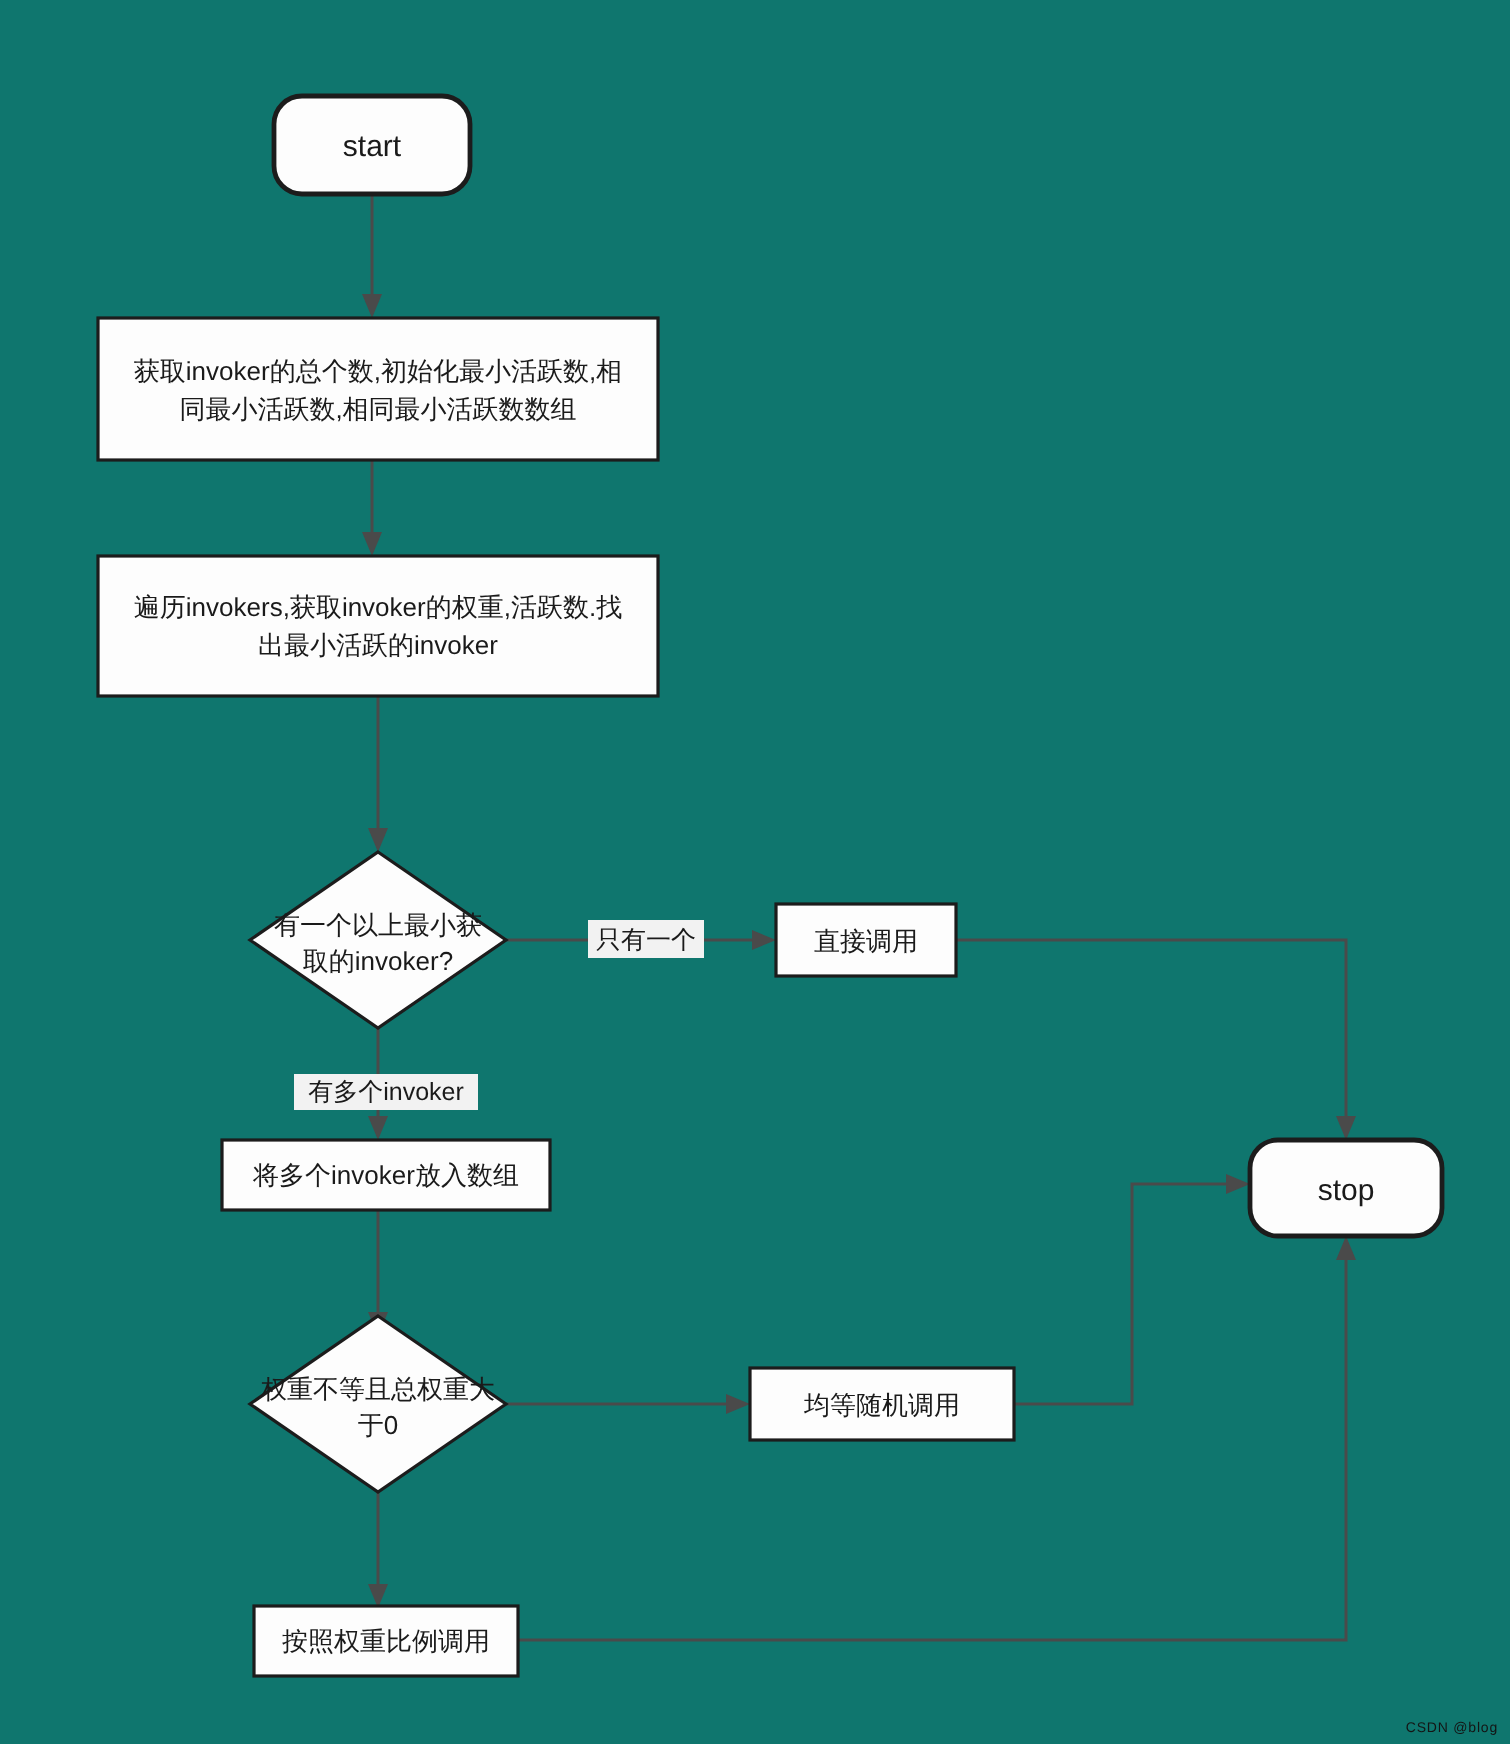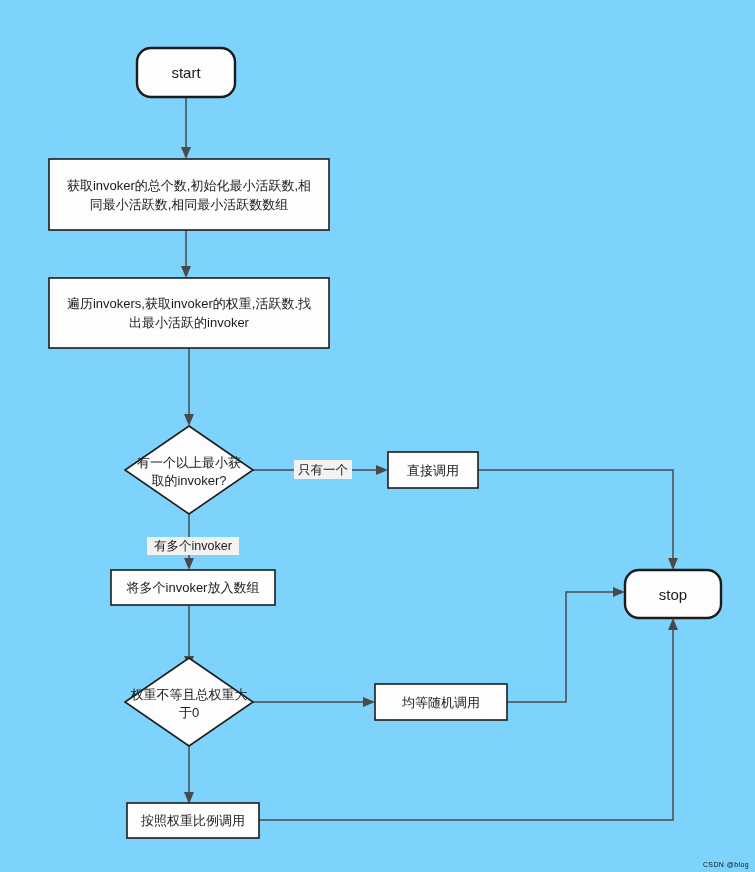--- a/index.html
+++ b/index.html
@@ -7,21 +7,21 @@
     padding: 0;
     background: #000000;
   }
   body {
     font-family: "Liberation Sans", "DejaVu Sans", sans-serif;
   }
   #canvas {
     position: relative;
     width: 755px;
     height: 872px;
-    background: #7dd3fc;
+    background: #0f766e;
     overflow: hidden;
   }
   #flow-svg {
     position: absolute;
     left: 0;
     top: 0;
     width: 755px;
     height: 872px;
   }
   .node-text {

